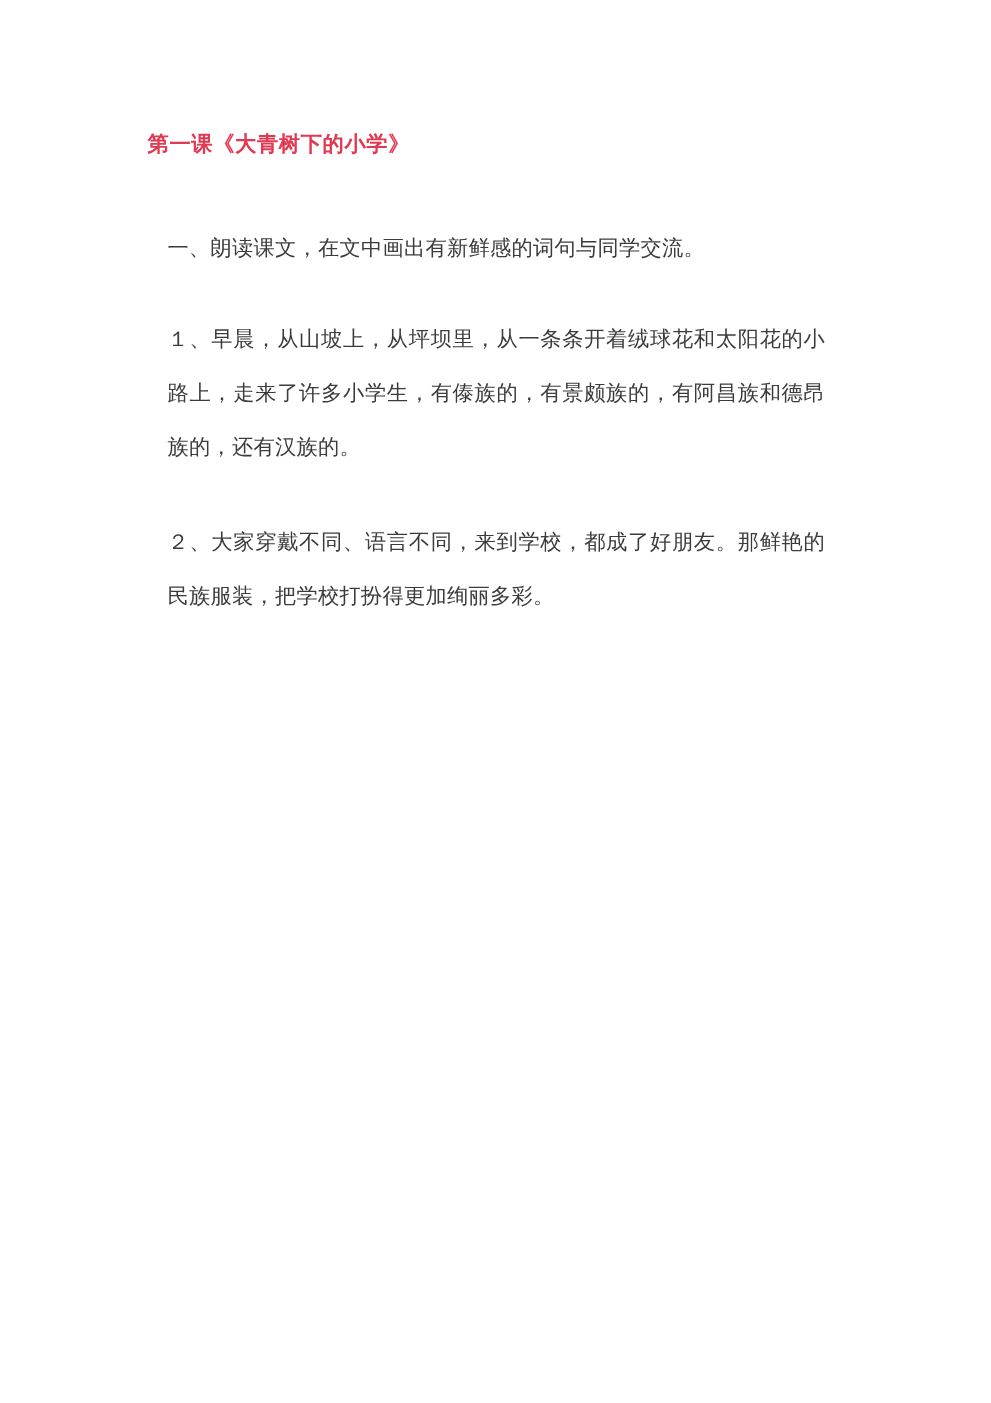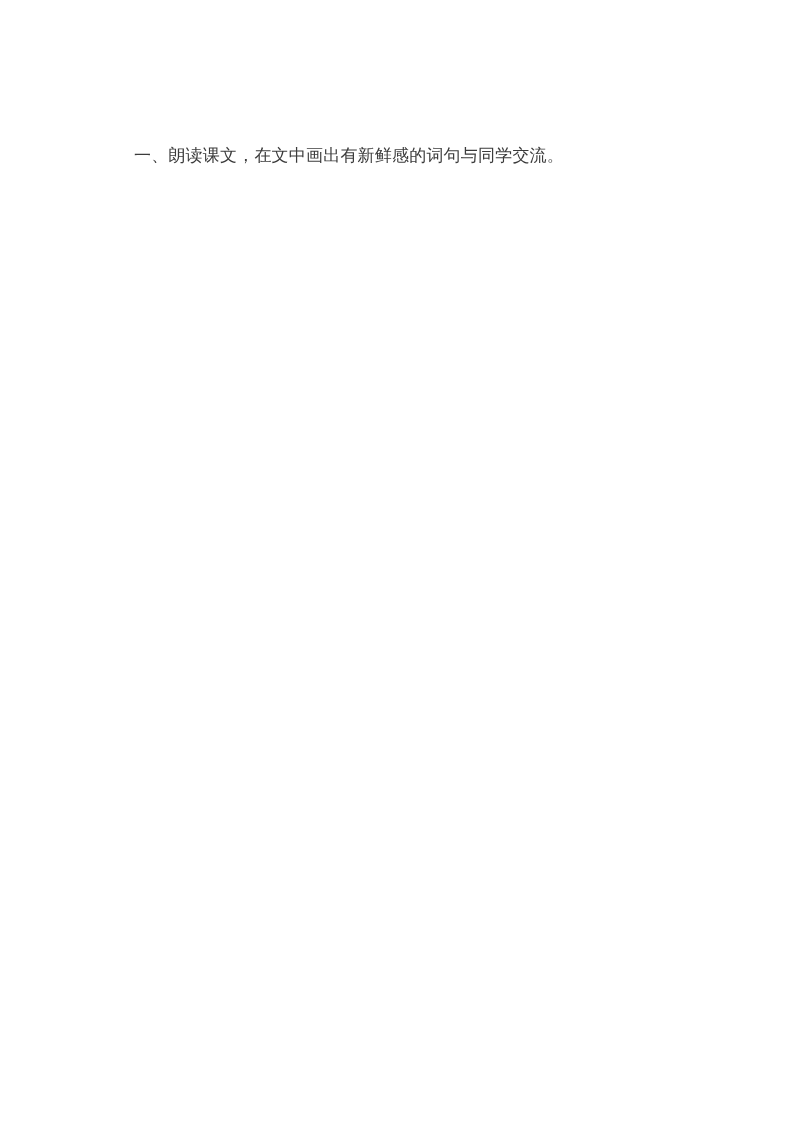--- a/index.html
+++ b/index.html
@@ -41,19 +41,22 @@
   .p-q1       { margin-top: 40px; }
   .p-note     { margin-top: 5px;  }
   .p-s1       { margin-top: 30px; }
   .p-analysis { margin-top: 39px; }
   .p-s2       { margin-top: 33px; }
 </style>
 </head>
 <body>
 
 <div class="page">
+  <h1 class="title">第一课《大青树下的小学》</h1>
 
   <p class="para black p-q1">一、朗读课文，在文中画出有新鲜感的词句与同学交流。</p>
 
 
+  <p class="para black p-s1">１、早晨，从山坡上，从坪坝里，从一条条开着绒球花和太阳花的小路上，走来了许多小学生，有傣族的，有景颇族的，有阿昌族和德昂族的，还有汉族的。</p>
 
 
+  <p class="para black p-s2">２、大家穿戴不同、语言不同，来到学校，都成了好朋友。那鲜艳的民族服装，把学校打扮得更加绚丽多彩。</p>
 </div>
 
 </body></html>

